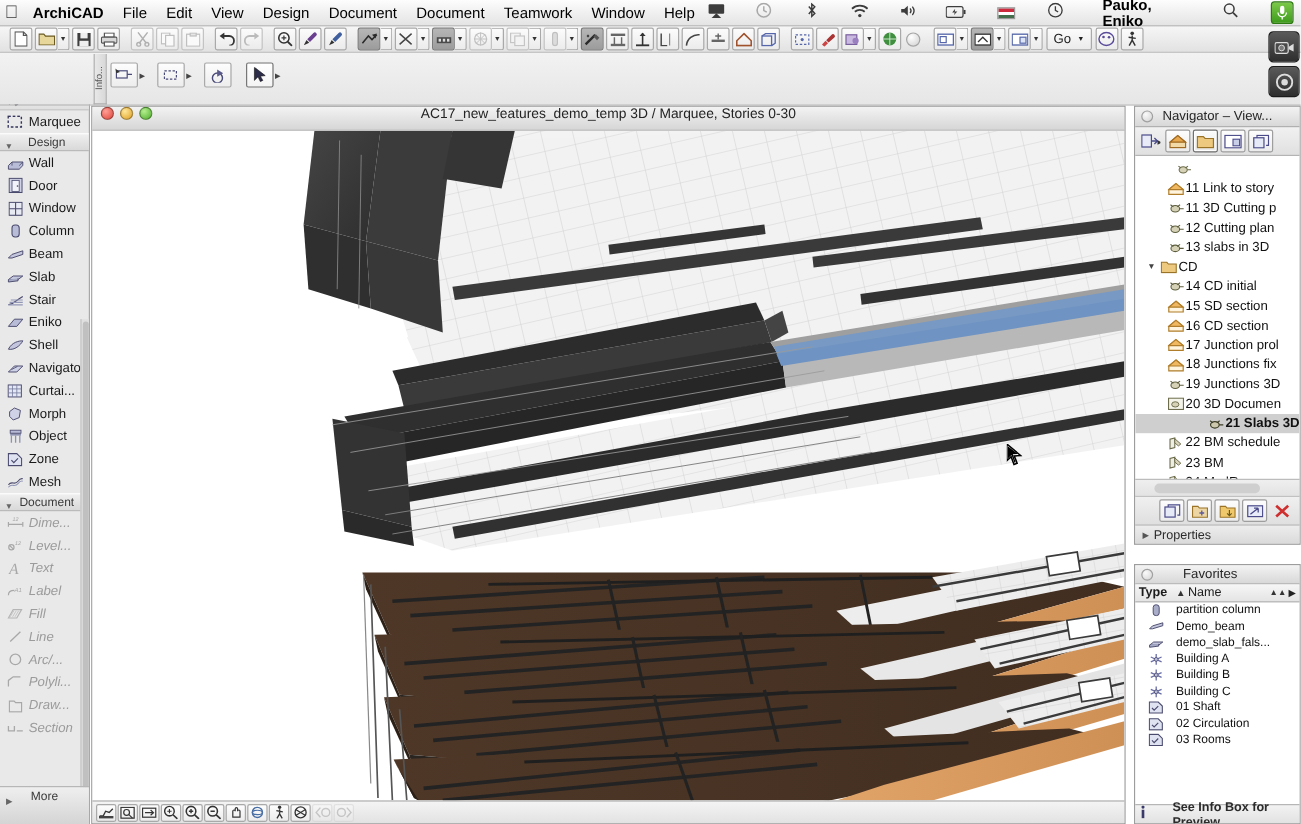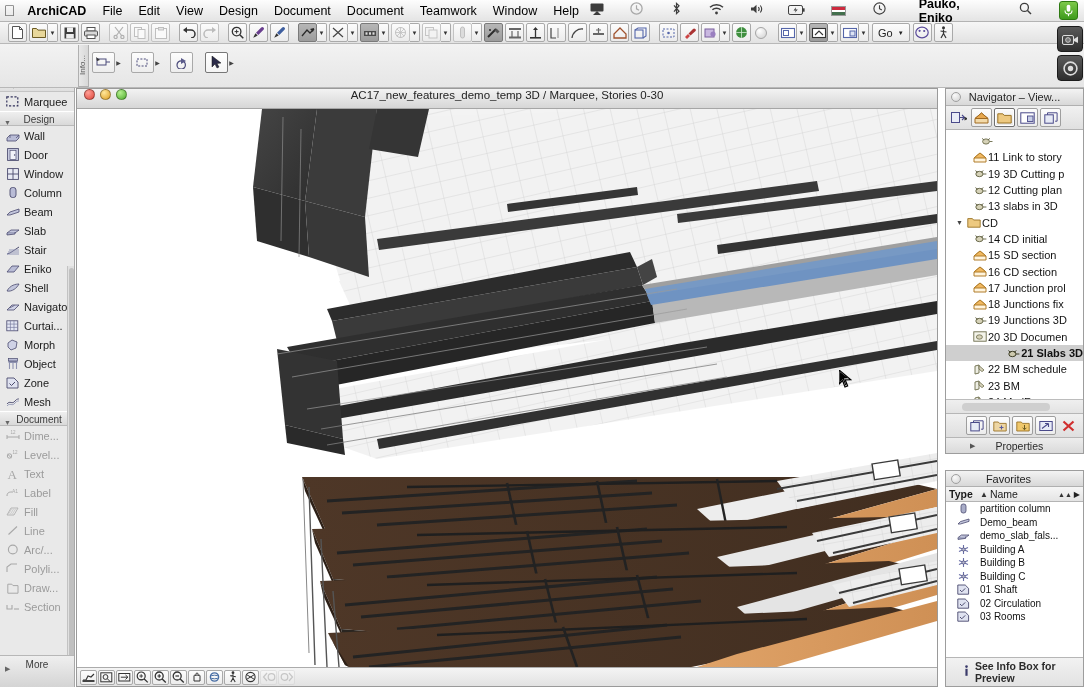--- a/index.html
+++ b/index.html
@@ -119,21 +119,21 @@
     background:linear-gradient(to bottom,#efefef,#d9d9d9);
     border-top:1px solid #fff; border-bottom:1px solid #bababa;
     padding-left:4px; text-align:center; position:relative;
   }
   .tbx-section .tri { position:absolute; left:4px; top:3px; font-size:7px; color:#666; }
   .tbx-item {
     height:19px; display:flex; align-items:center; gap:4px; padding-left:5px;
     font-size:11px; color:#1a1a1a;
   }
   .tbx-item.sel { background:linear-gradient(to bottom,#f9f9f9,#dfdfdf); border-top:1px solid #fff; border-bottom:1px solid #c4c4c4; }
-  .tbx-item.off { color:#9b9b9b; }
+  .tbx-item.off { color:#9b9b9b;font-style:italic; }
   .tbx-ico { width:15px; height:15px; display:flex; align-items:center; justify-content:center; flex:0 0 auto; }
   .tbx-more {
     margin-top:auto; height:32px; line-height:17px; font-size:10px; color:#3a3a3a;
     background:linear-gradient(to bottom,#efefef,#d4d4d4);
     border-top:1px solid #b7b7b7; text-align:center; position:relative;
   }
   .tbx-more .tri { position:absolute; left:5px; top:4px; font-size:7px; color:#666; }
   .tbx-scroll {
     position:absolute; right:0; top:222px; width:7px; height:425px;
     background:#e0e0e0; border-left:1px solid #c2c2c2;
@@ -210,21 +210,21 @@
   .nav-hthumb { position:absolute;left:16px;top:3px;width:88px;height:8px;
     background:#cfcfcf;border-radius:4px; }
   .nav-bottom {
     height:24px; background:linear-gradient(to bottom,#f0f0f0,#dfdfdf);
     border-top:1px solid #b6b6b6; display:flex; align-items:center;
     justify-content:flex-end; padding-right:3px;
   }
   .nav-props {
     height:16px; background:linear-gradient(to bottom,#ededed,#dadada);
     border-top:1px solid #b6b6b6; display:flex; align-items:center;
-    font-size:10.5px; color:#2b2b2b; padding-left:24px; gap:20px;
+    font-size:10.5px; color:#2b2b2b; padding-left:6px; gap:4px;
   }
 
   
   .fav {
     position:absolute; left:945px; top:470px; width:139px; height:217px;
     background:#ececec; border:1px solid #9d9d9d; z-index:40;
     display:flex; flex-direction:column; overflow:hidden;
   }
   .fav-title {
     height:16px; background:linear-gradient(to bottom,#f3f3f3,#d8d8d8);
@@ -238,23 +238,23 @@
     height:15px; background:linear-gradient(to bottom,#f6f6f6,#e4e4e4);
     border-bottom:1px solid #b4b4b4; display:flex; align-items:center;
     font-size:10.5px; color:#1c1c1c; position:relative;
   }
   .fav-hdr .c1 { width:34px; padding-left:3px;font-weight:bold; }
   .fav-hdr .c2 { flex:1; }
   .fav-list { flex:1; background:#fff; overflow:hidden; }
   .fav-row { height:13.5px; display:flex; align-items:center; font-size:10px; color:#111; white-space:nowrap; }
   .fav-row .fi { width:34px; display:flex; align-items:center; justify-content:center; flex:0 0 auto; }
   .fav-foot {
-    height:29px; background:linear-gradient(to bottom,#f2f2f2,#e2e2e2);
-    border-top:1px solid #b6b6b6; display:flex; align-items:center; gap:4px;
-    padding-left:16px; font-size:10.5px; color:#2b2b2b; font-weight:bold;
+    height:16px; background:linear-gradient(to bottom,#f2f2f2,#e2e2e2);
+    border-top:1px solid #b6b6b6; display:flex; align-items:center; gap:20px;
+    padding-left:2px; font-size:10.5px; color:#2b2b2b; font-weight:bold;
   }
 
   
   .dock {
     position:absolute; right:0; top:22px; width:28px; height:80px; z-index:70;
     display:flex; flex-direction:column; align-items:center; gap:3px; padding-top:4px;
   }
   .dock-btn {
     width:26px;height:26px;border-radius:4px;
     background:linear-gradient(to bottom,#5a5a5a,#2e2e2e);
@@ -1172,21 +1172,21 @@
         <span>11 Link to story</span>
       </div>
       <div class="tree-row">
         <span style="width:26px"></span>
         <span class="tr-ico">
           <svg width="14" height="11" viewBox="0 0 14 11">
               <ellipse cx="6.4" cy="6" rx="3.6" ry="2.7" fill="#d6d2b8" stroke="#5d5d3e" stroke-width=".9"></ellipse>
               <path d="M2.4 2.6l2.4 1.8M10.4 2.6L8 4.4M10 6h3.4" stroke="#5d5d3e" stroke-width=".9" fill="none"></path>
             </svg>
         </span>
-        <span>19 3D Cutting p</span>
+        <span>11 3D Cutting p</span>
       </div>
       <div class="tree-row">
         <span style="width:26px"></span>
         <span class="tr-ico">
           <svg width="14" height="11" viewBox="0 0 14 11">
               <ellipse cx="6.4" cy="6" rx="3.6" ry="2.7" fill="#d6d2b8" stroke="#5d5d3e" stroke-width=".9"></ellipse>
               <path d="M2.4 2.6l2.4 1.8M10.4 2.6L8 4.4M10 6h3.4" stroke="#5d5d3e" stroke-width=".9" fill="none"></path>
             </svg>
         </span>
         <span>12 Cutting plan</span>

